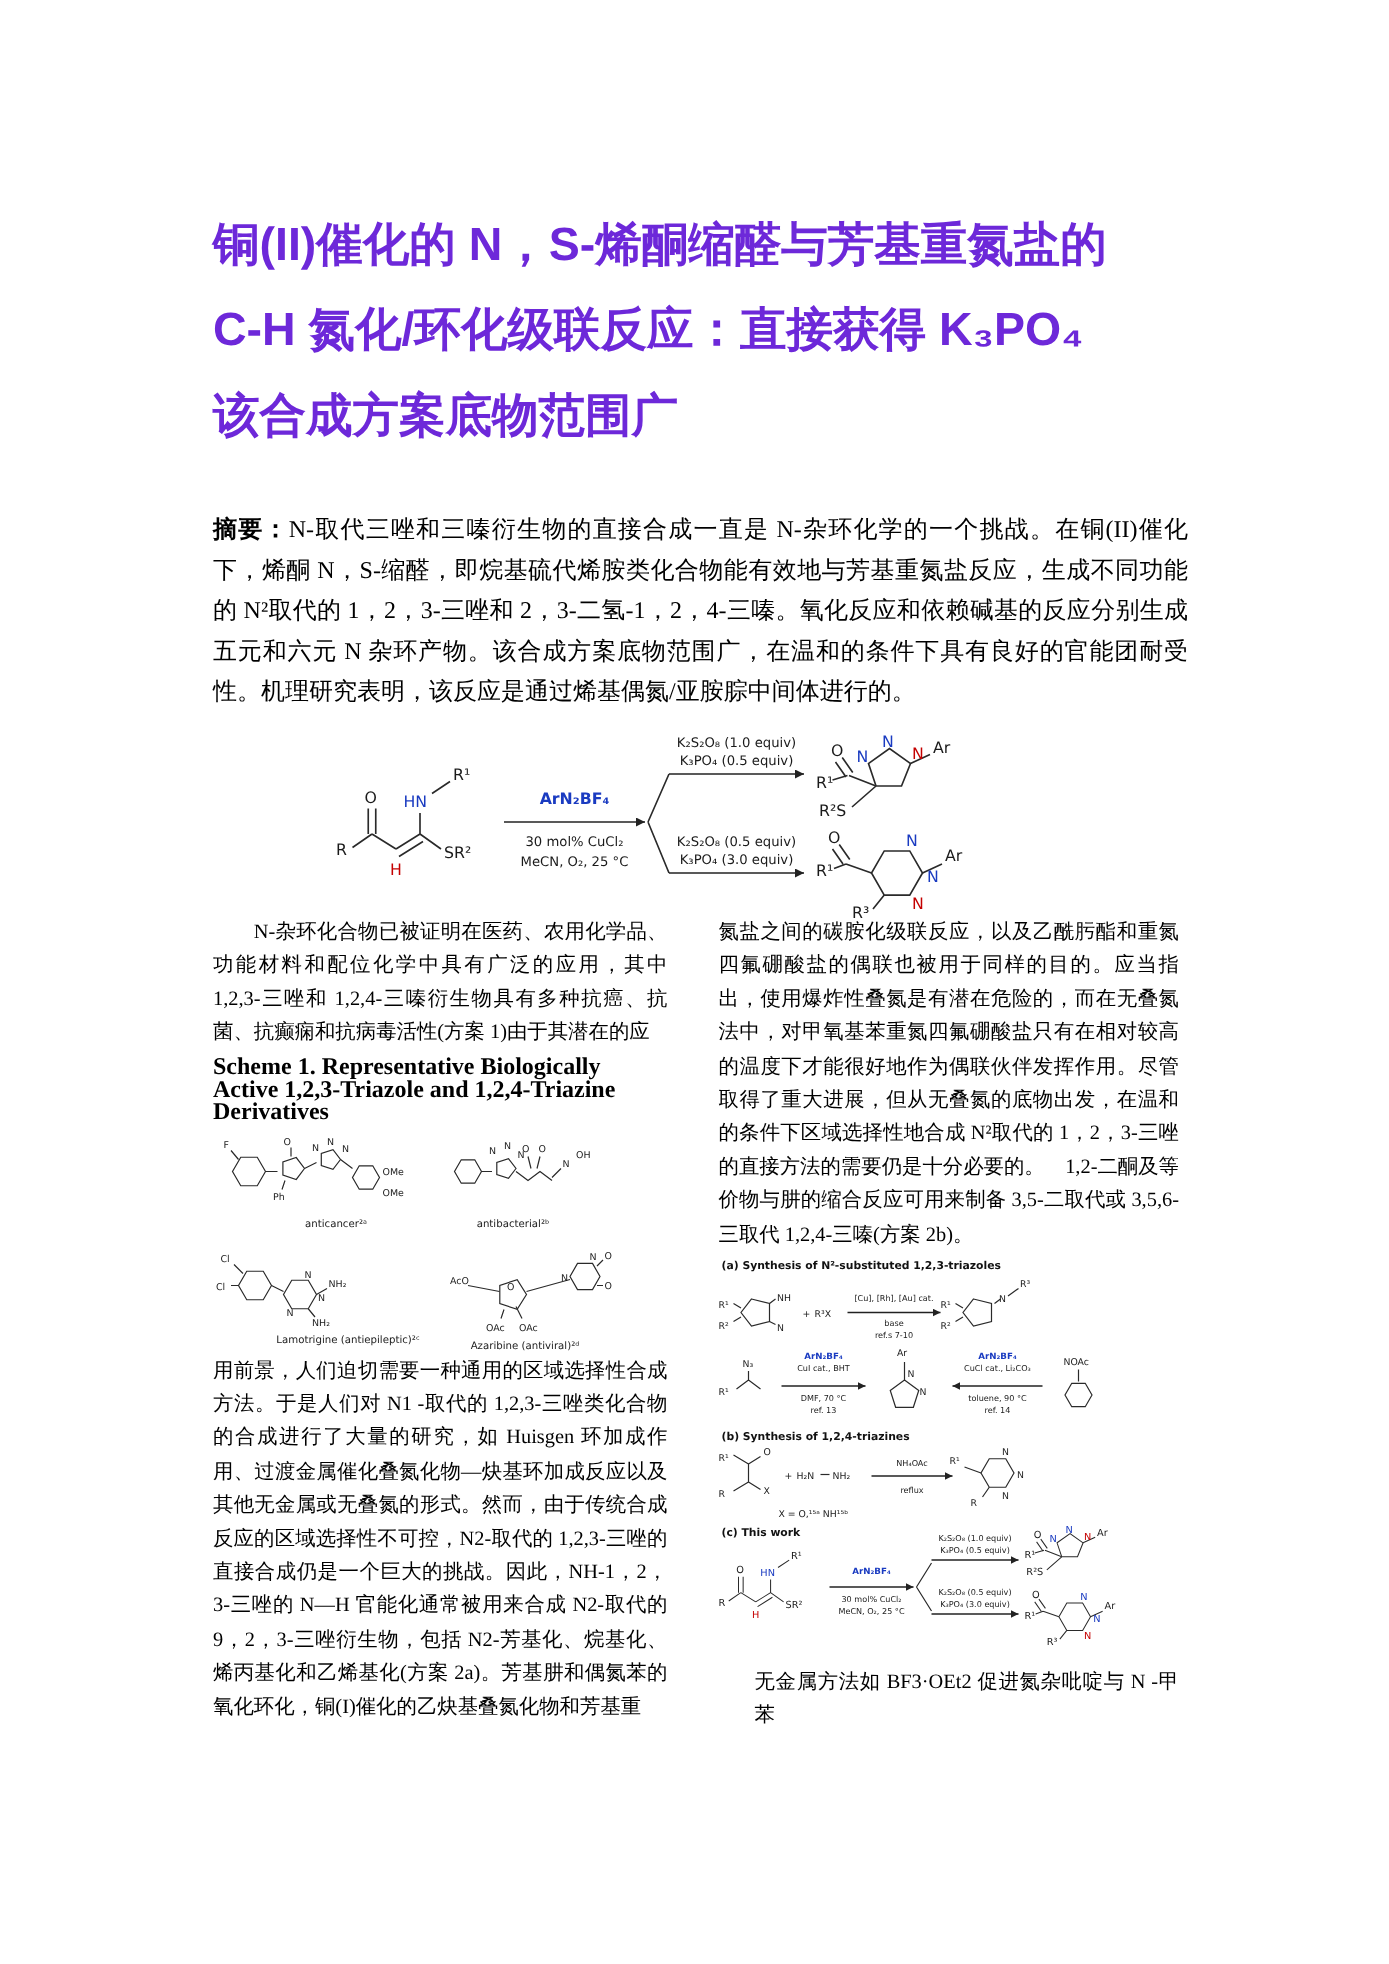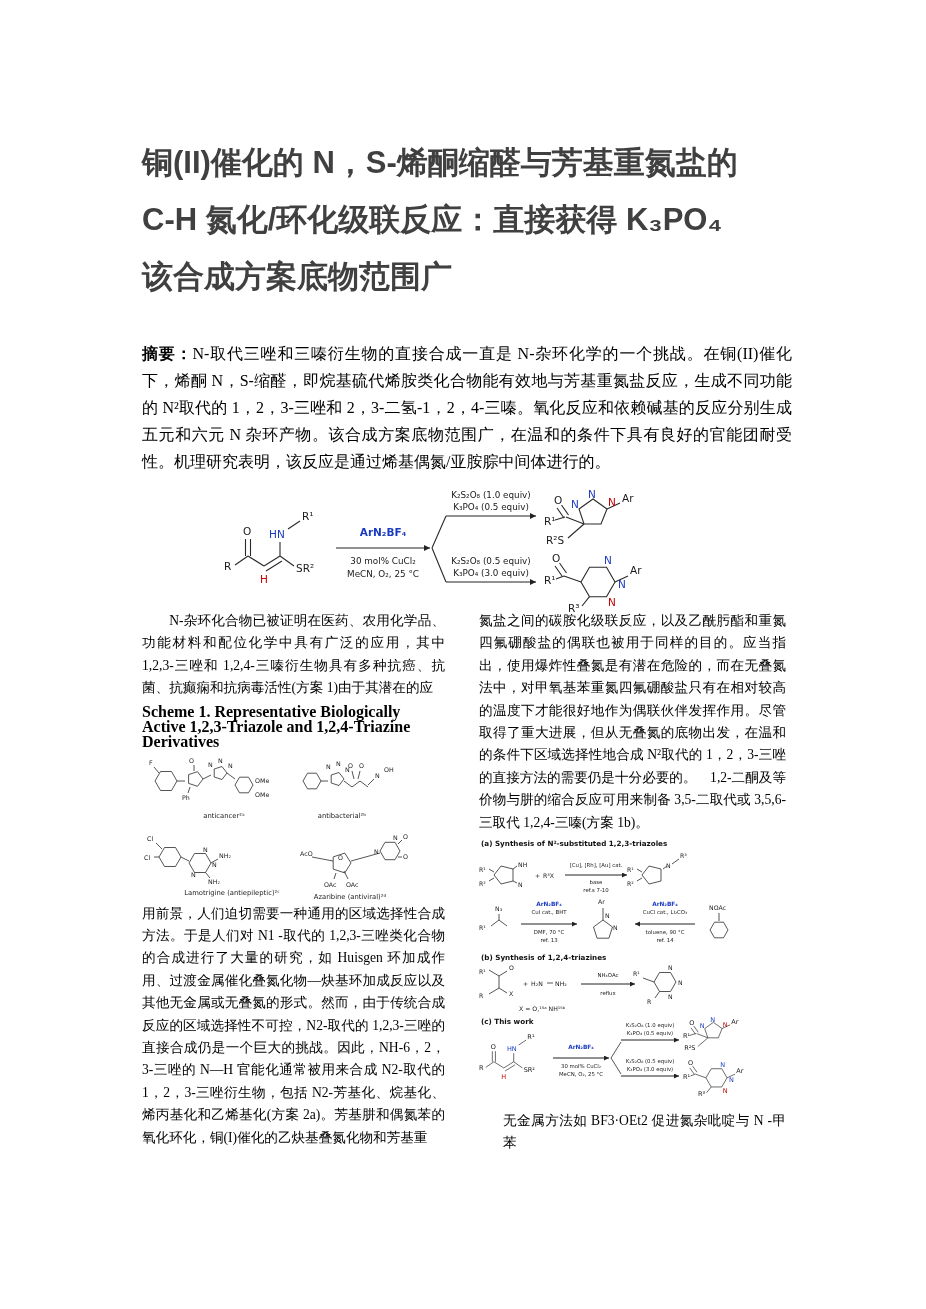--- a/index.html
+++ b/index.html
@@ -1,18 +1,18 @@
 <!DOCTYPE html>
 <html><head>
 <meta charset="utf-8">
 <style>
 *{box-sizing:border-box;margin:0;padding:0;}
 html,body{background:#ffffff;}
 .page{position:relative;width:926px;height:1309px;background:#fff;font-family:"Liberation Serif","DejaVu Serif",serif;color:#000;overflow:hidden;margin:0 auto;}
-.title{position:absolute;left:142px;top:134px;width:676px;font-family:"Liberation Sans","DejaVu Sans",sans-serif;font-size:31px;font-weight:700;line-height:57px;color:#404040;}
+.title{position:absolute;left:142px;top:134px;width:676px;font-family:"Liberation Sans","DejaVu Sans",sans-serif;font-size:31px;font-weight:700;line-height:57px;color:#6d28d9;}
 .abstract{position:absolute;left:142px;top:340px;width:650px;font-size:16px;line-height:27px;text-align:justify;}
 .abstract-label{font-weight:700;}
 .top-scheme{position:absolute;left:218px;top:486px;width:492px;height:128px;}
 .col{position:absolute;top:610px;font-size:13.6px;line-height:22.4px;text-align:justify;}
 .col-left{left:142px;width:303px;}
 .col-right{left:479px;width:307px;}
 .body-para{margin:0;}
 .indent{text-indent:2em;}
 .mt2{margin-top:2px;}
 .mt6{margin-top:6px;margin-left:24px;}
@@ -156,25 +156,25 @@
         <text class="s1at blue" x="76" y="25">N</text>
         <text class="s1at" x="105" y="10">O</text>
         <text class="s1at" x="105" y="30">O</text>
         <text class="s1at" x="40" y="31">O</text>
         <text class="s1at" x="2" y="27">AcO</text>
         <text class="s1at" x="26" y="58">OAc</text>
         <text class="s1at" x="48" y="58">OAc</text>
         <text class="s1lab" x="52" y="70">Azaribine (antiviral)²ᵈ</text>
       </g>
     </svg>
-    <p class="body-para mt2">用前景，人们迫切需要一种通用的区域选择性合成方法。于是人们对 N1 -取代的 1,2,3-三唑类化合物的合成进行了大量的研究，如 Huisgen 环加成作用、过渡金属催化叠氮化物—炔基环加成反应以及其他无金属或无叠氮的形式。然而，由于传统合成反应的区域选择性不可控，N2-取代的 1,2,3-三唑的直接合成仍是一个巨大的挑战。因此，NH-6，2，3-三唑的 N—H 官能化通常被用来合成 N2-取代的 1，2，3-三唑衍生物，包括 N2-芳基化、烷基化、烯丙基化和乙烯基化(方案 2a)。芳基肼和偶氮苯的氧化环化，铜(I)催化的乙炔基叠氮化物和芳基重</p>
+    <p class="body-para mt2">用前景，人们迫切需要一种通用的区域选择性合成方法。于是人们对 N1 -取代的 1,2,3-三唑类化合物的合成进行了大量的研究，如 Huisgen 环加成作用、过渡金属催化叠氮化物—炔基环加成反应以及其他无金属或无叠氮的形式。然而，由于传统合成反应的区域选择性不可控，N2-取代的 1,2,3-三唑的直接合成仍是一个巨大的挑战。因此，NH-1，2，3-三唑的 N—H 官能化通常被用来合成 N2-取代的 9，2，3-三唑衍生物，包括 N2-芳基化、烷基化、烯丙基化和乙烯基化(方案 2a)。芳基肼和偶氮苯的氧化环化，铜(I)催化的乙炔基叠氮化物和芳基重</p>
   </div>
 
   <div class="col col-right">
-    <p class="body-para">氮盐之间的碳胺化级联反应，以及乙酰肟酯和重氮四氟硼酸盐的偶联也被用于同样的目的。应当指出，使用爆炸性叠氮是有潜在危险的，而在无叠氮法中，对甲氧基苯重氮四氟硼酸盐只有在相对较高的温度下才能很好地作为偶联伙伴发挥作用。尽管取得了重大进展，但从无叠氮的底物出发，在温和的条件下区域选择性地合成 N²取代的 1，2，3-三唑的直接方法的需要仍是十分必要的。　1,2-二酮及等价物与肼的缩合反应可用来制备 3,5-二取代或 3,5,6-三取代 1,2,4-三嗪(方案 1b)。</p>
+    <p class="body-para">氮盐之间的碳胺化级联反应，以及乙酰肟酯和重氮四氟硼酸盐的偶联也被用于同样的目的。应当指出，使用爆炸性叠氮是有潜在危险的，而在无叠氮法中，对甲氧基苯重氮四氟硼酸盐只有在相对较高的温度下才能很好地作为偶联伙伴发挥作用。尽管取得了重大进展，但从无叠氮的底物出发，在温和的条件下区域选择性地合成 N²取代的 1，2，3-三唑的直接方法的需要仍是十分必要的。　1,2-二酮及等价物与肼的缩合反应可用来制备 3,5-二取代或 3,5,6-三取代 1,2,4-三嗪(方案 2b)。</p>
     <svg class="scheme-svg" width="307" height="268" viewBox="0 0 307 268">
       <defs>
         <marker id="ah2" markerWidth="7" markerHeight="7" refX="5" refY="2.5" orient="auto">
             <path d="M0,0 L5,2.5 L0,5 Z" fill="#222"></path>
           </marker>
       </defs>
       <text class="s2title" x="2" y="10">(a) Synthesis of N²-substituted 1,2,3-triazoles</text>
 
       <g>
         <path class="bond-thin" d="M10 33 L15 36 M10 45 L15 42 M34 33 L38 30 M34 45 L38 47"></path>

